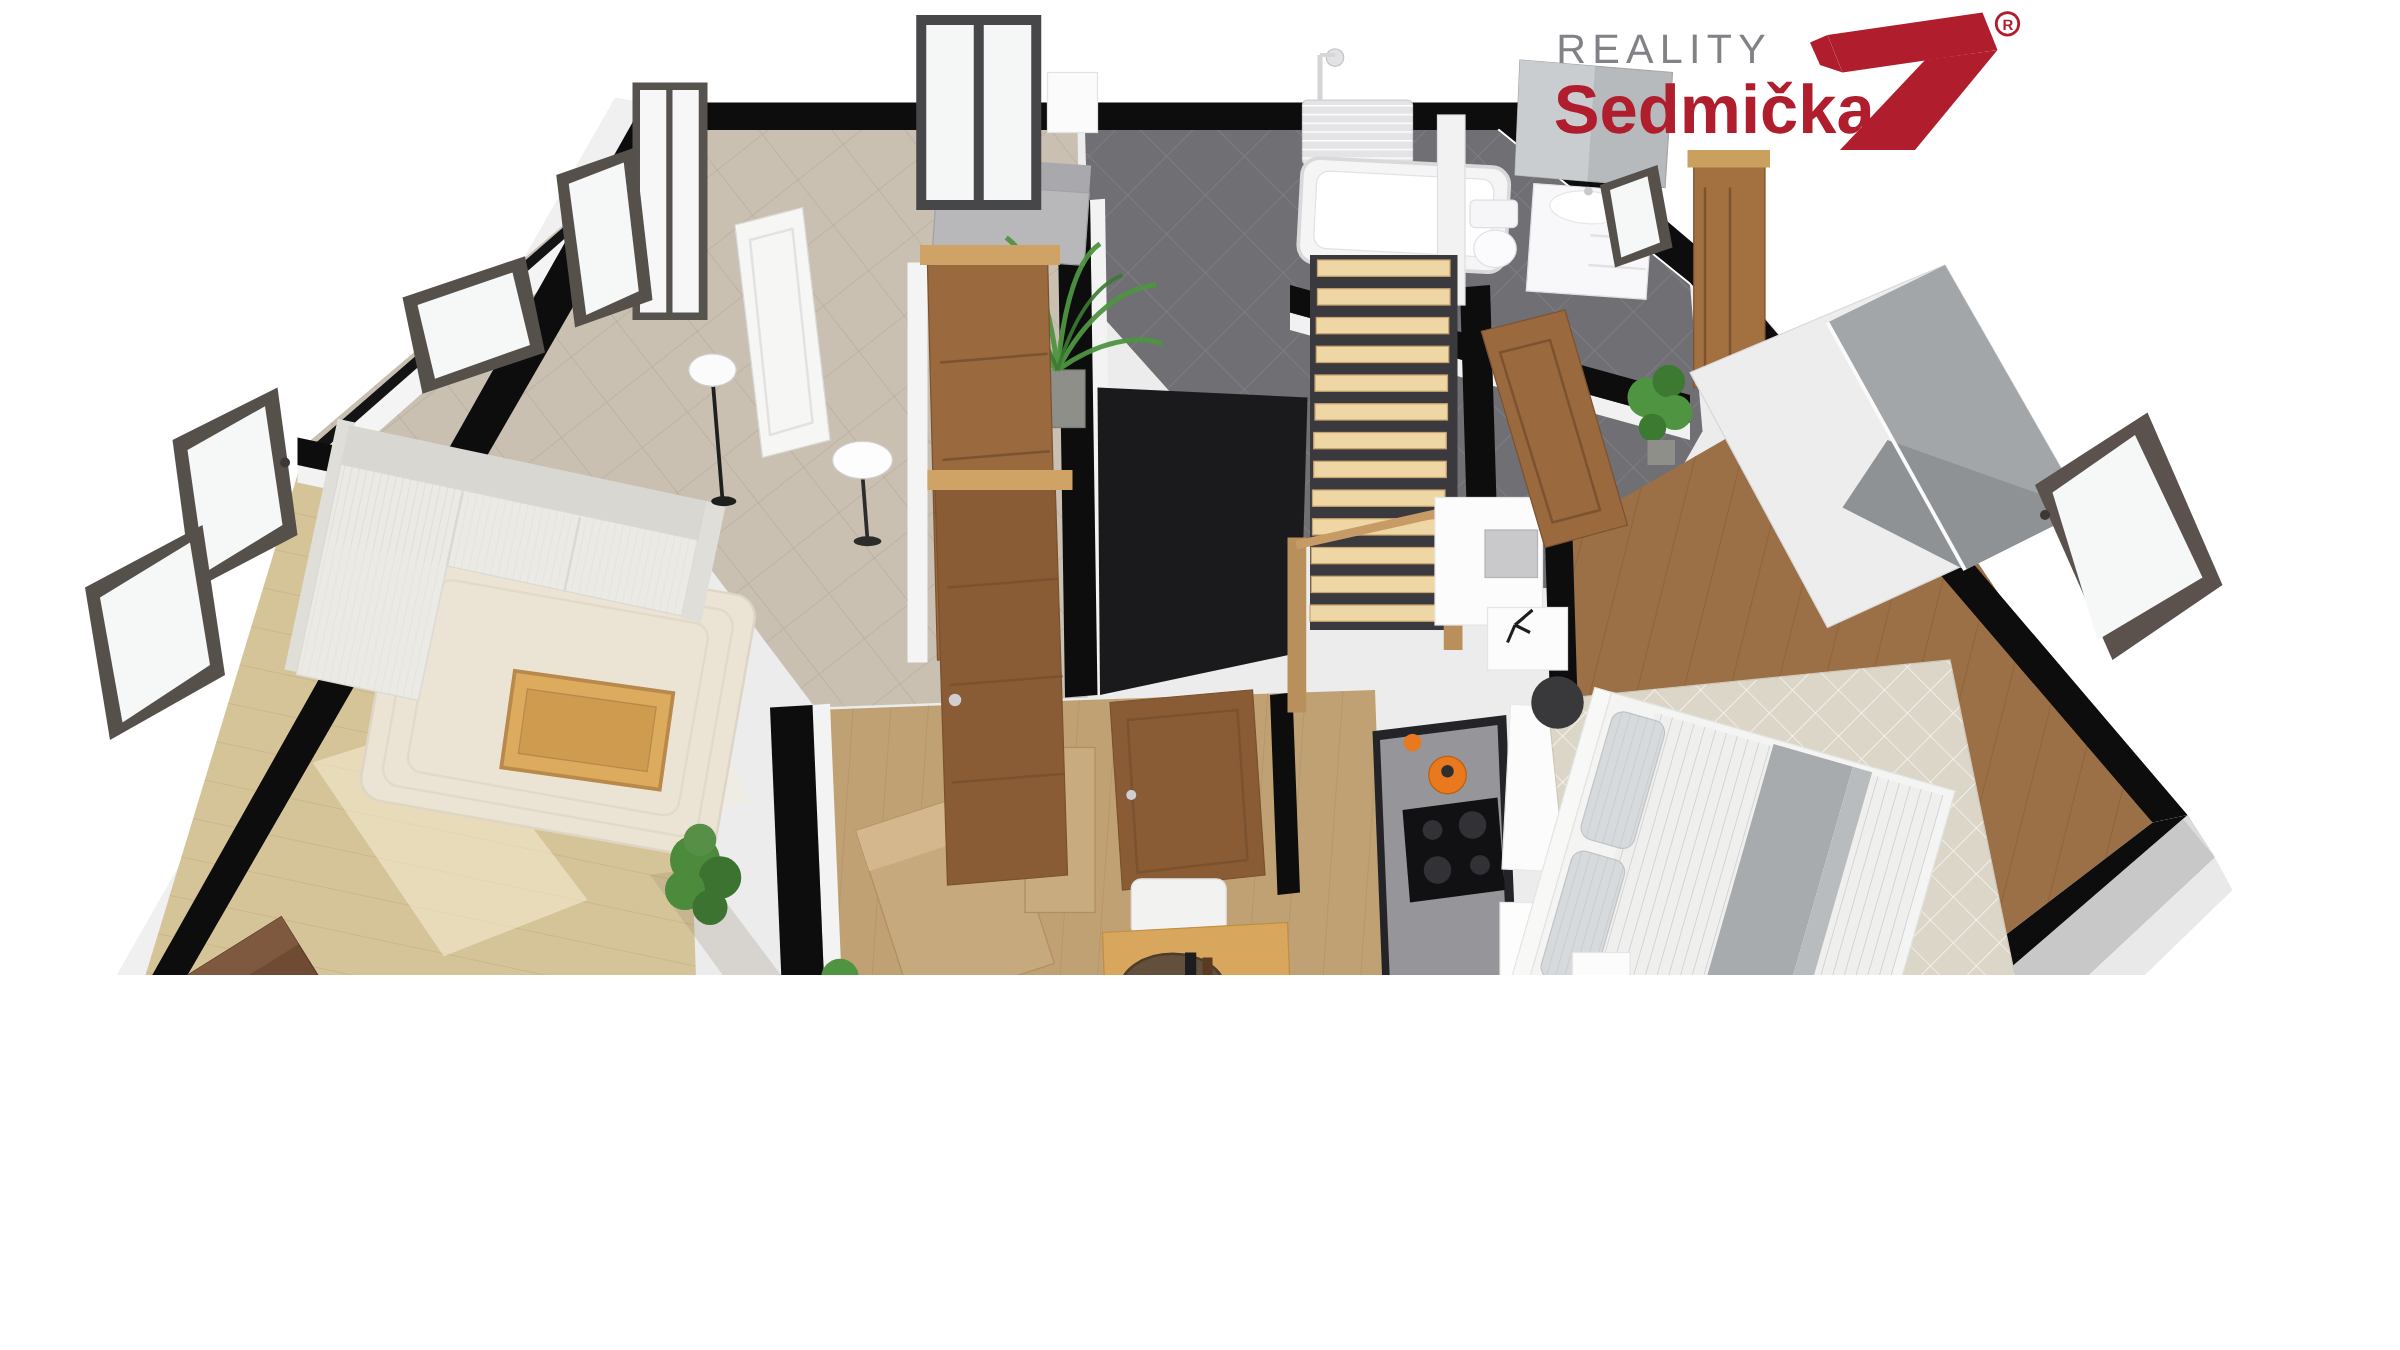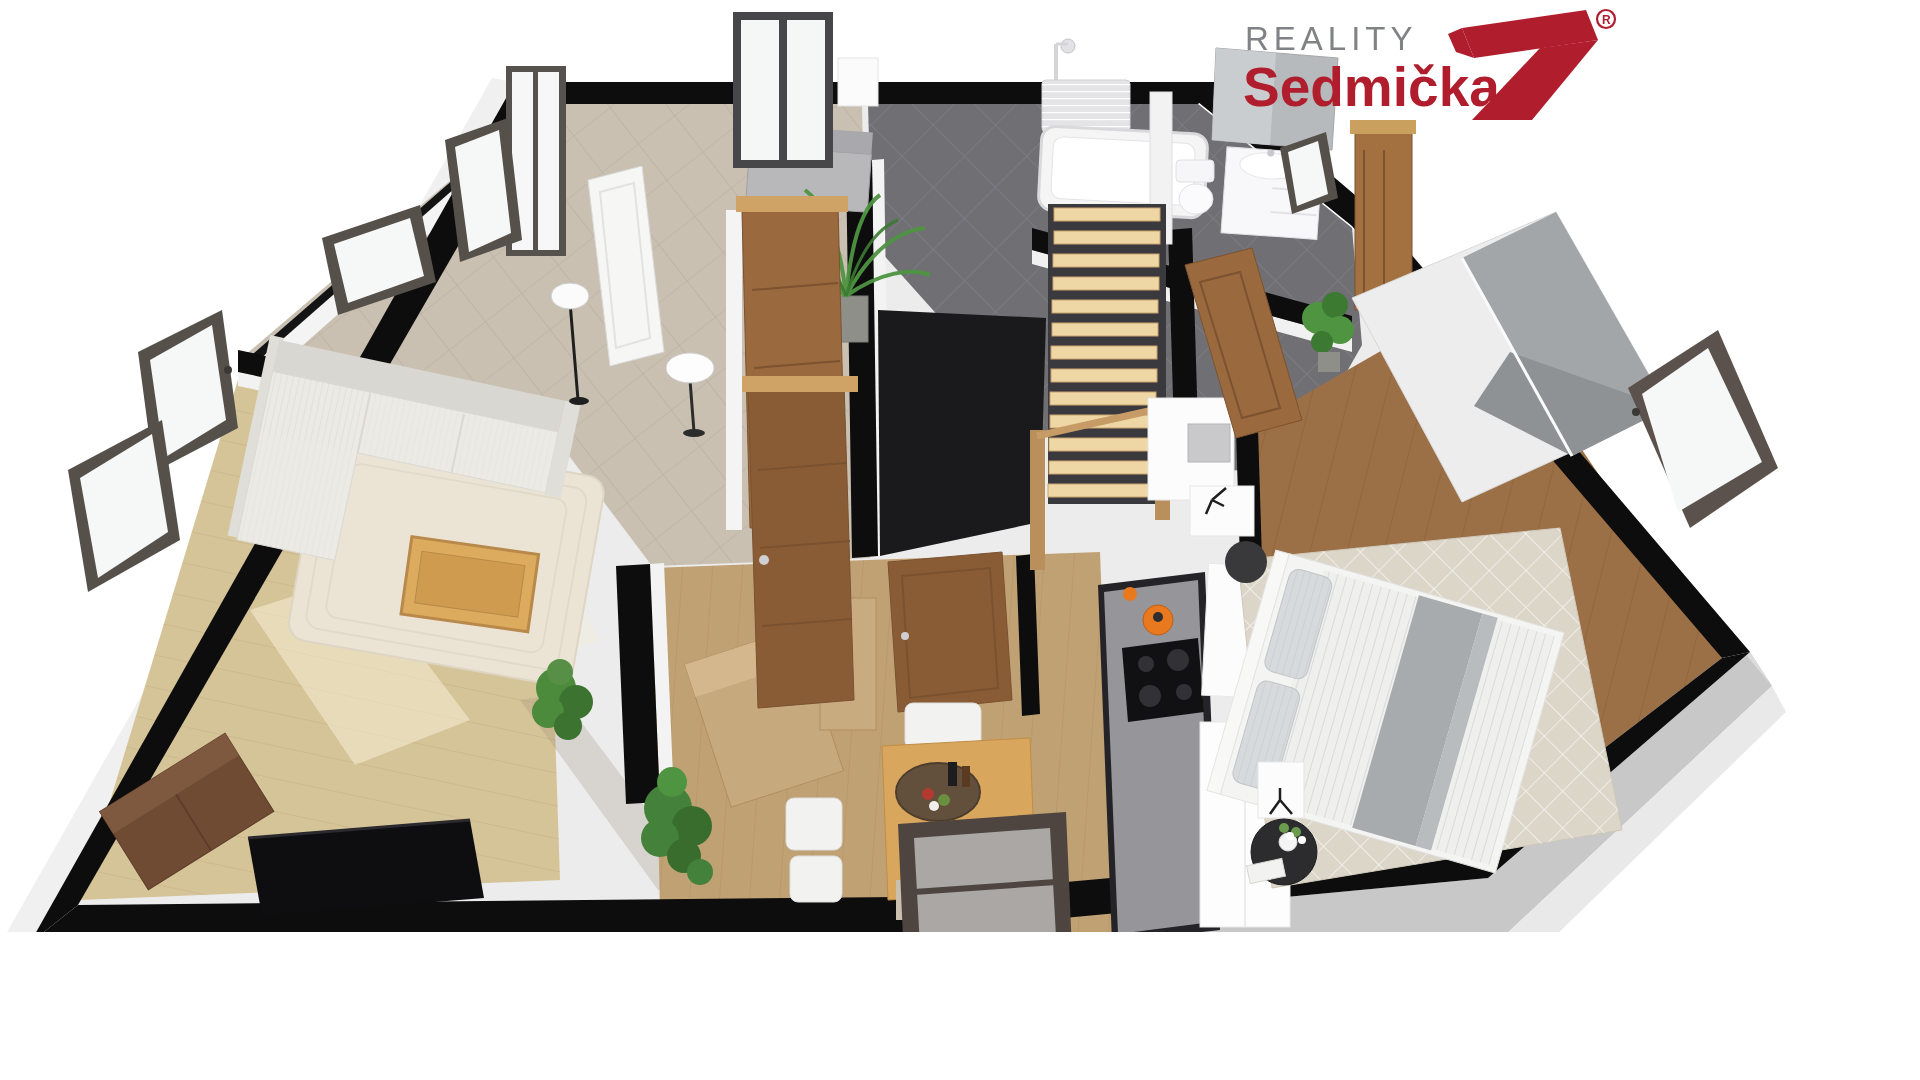--- a/index.html
+++ b/index.html
@@ -1,16 +1,16 @@
 <!DOCTYPE html>
 <html><head>
 <meta charset="utf-8">
 <style>
   html,body{margin:0;padding:0;background:#ffffff;}
-  .stage{position:relative;width:1920px;height:932px;background:#ffffff;overflow:hidden;
+  .stage{position:relative;width:1920px;height:780px;background:#ffffff;overflow:hidden;
          font-family:"Liberation Sans", sans-serif;}
   svg{display:block;}
   text{font-family:"Liberation Sans", sans-serif;}
 </style>
 </head>
 <body>
 
 <div class="stage">
 <svg width="1920" height="1080" viewBox="0 0 1920 1080">
   <defs>

